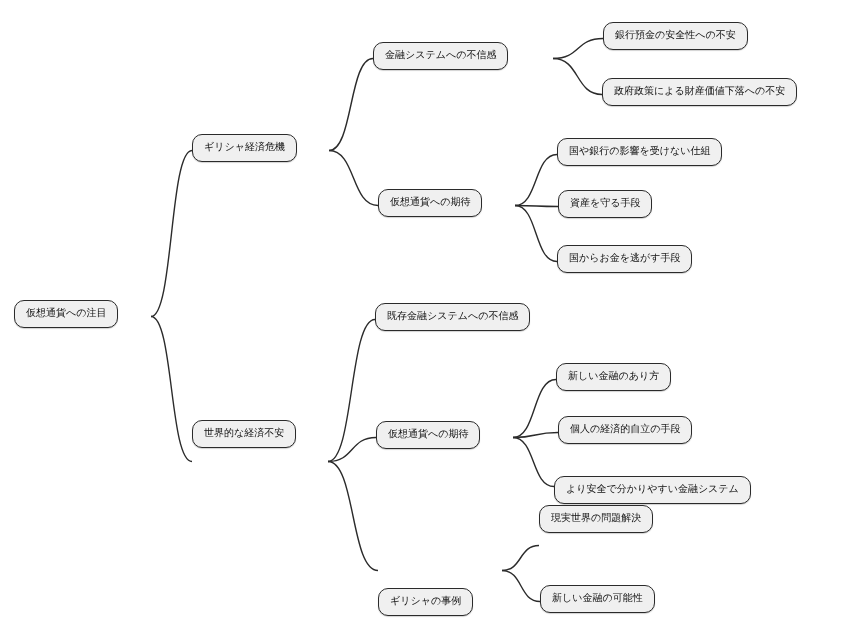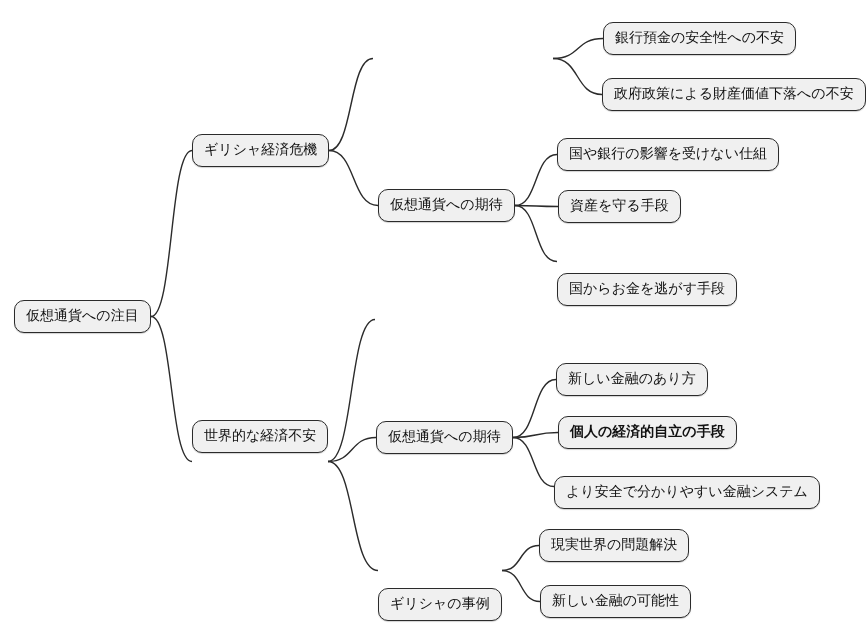--- a/index.html
+++ b/index.html
@@ -22,21 +22,21 @@
     width: 866px;
     height: 640px;
   }
   .node {
     position: absolute;
     box-sizing: border-box;
     background: #f0f0f0;
     border: 1.6px solid #2b2b2b;
     border-radius: 10px;
     padding: 6px 11px 7px 11px;
-    font-size: 14px;
+    font-size: 10px;
     line-height: 1.25;
     color: #111111;
     white-space: nowrap;
     box-shadow: 0 1px 1px rgba(0,0,0,0.18);
     cursor: default;
   }
   .edge {
     fill: none;
     stroke: #2b2b2b;
     stroke-width: 1.4;
@@ -61,26 +61,28 @@
       <path d="M 328 461.5 C 355.5 461.5, 350.5 570.5, 378 570.5" class="edge" stroke="#2b2b2b"></path>
       <path d="M 513 437.5 C 536.65 437.5, 532.35 379.5, 556 379.5" class="edge" stroke="#2b2b2b"></path>
       <path d="M 513 437.5 C 537.75 437.5, 533.25 432.5, 558 432.5" class="edge" stroke="#2b2b2b"></path>
       <path d="M 513 437.5 C 535.55 437.5, 531.45 486.5, 554 486.5" class="edge" stroke="#2b2b2b"></path>
       <path d="M 502 570.5 C 522.35 570.5, 518.65 545.5, 539 545.5" class="edge" stroke="#2b2b2b"></path>
       <path d="M 502 570.5 C 522.9 570.5, 519.1 601.5, 540 601.5" class="edge" stroke="#2b2b2b"></path>
     </svg>
 <div class="node" style="left: 14px; top: 300px;">仮想通貨への注目</div>
     <div class="node" style="left: 192px; top: 134px;">ギリシャ経済危機</div>
     <div class="node" style="left: 192px; top: 420px;">世界的な経済不安</div>
+    <div class="node" style="left: 373px; top: 42px;">金融システムへの不信感</div>
     <div class="node" style="left: 378px; top: 189px;">仮想通貨への期待</div>
     <div class="node" style="left: 603px; top: 22px;">銀行預金の安全性への不安</div>
     <div class="node" style="left: 602px; top: 78px;">政府政策による財産価値下落への不安</div>
     <div class="node" style="left: 558px; top: 190px;">資産を守る手段</div>
     <div class="node" style="left: 557px; top: 138px;">国や銀行の影響を受けない仕組</div>
-    <div class="node" style="left: 557px; top: 245px; margin-top: 28px;">国からお金を逃がす手段</div>
+    <div class="node" style="left: 557px; top: 245px;">国からお金を逃がす手段</div>
+    <div class="node" style="left: 375px; top: 303px;">既存金融システムへの不信感</div>
     <div class="node" style="left: 376px; top: 421px;">仮想通貨への期待</div>
     <div class="node" style="left: 378px; top: 554px; margin-top: 34px;">ギリシャの事例</div>
     <div class="node" style="left: 556px; top: 363px;">新しい金融のあり方</div>
-    <div class="node" style="left: 558px; top: 416px; font-weight: bold;">個人の経済的自立の手段</div>
+    <div class="node" style="left: 558px; top: 416px;">個人の経済的自立の手段</div>
     <div class="node" style="left: 554px; top: 470px; margin-top: 6px;">より安全で分かりやすい金融システム</div>
-    <div class="node" style="left: 539px; top: 529px;">現実世界の問題解決</div>
+    <div class="node" style="left: 539px; top: 505px;">現実世界の問題解決</div>
     <div class="node" style="left: 540px; top: 585px;">新しい金融の可能性</div>
   </div>
 
 </body></html>

